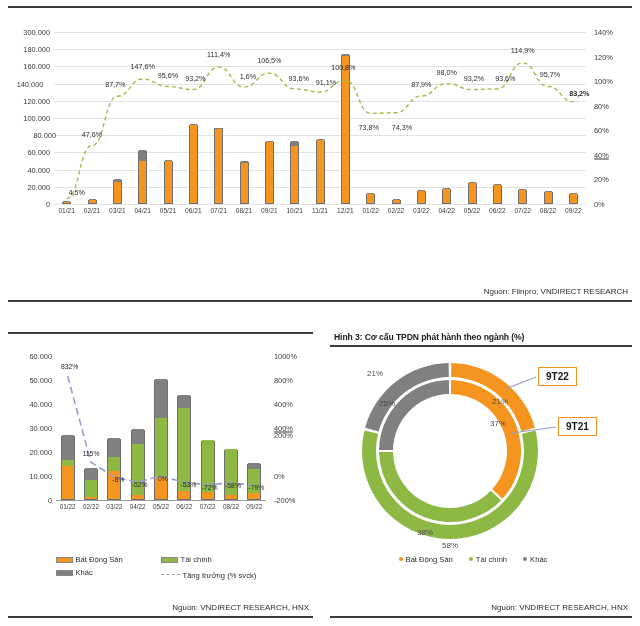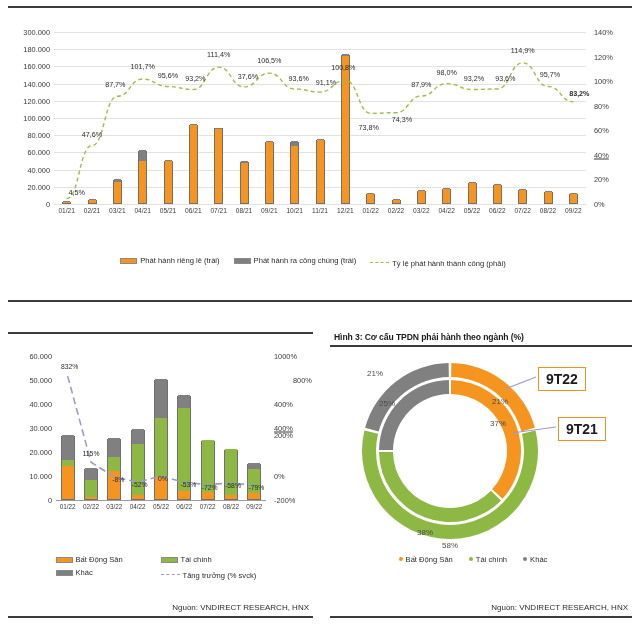--- a/index.html
+++ b/index.html
@@ -72,21 +72,21 @@
     border-top: 1.8px dashed #9a9ccd; margin-right: 3px; position: relative; top: -1px;
   }
   .dot-swatch {
     display: inline-block; width: 4px; height: 4px; border-radius: 50%;
     margin-right: 3px;
   }
 
   
   .callout {
     position: absolute; border: 1.4px solid #f0901e; background: #ffffff;
-    font-size: 14px; font-weight: bold; color: #1a1a1a;
+    font-size: 10px; font-weight: bold; color: #1a1a1a;
     padding: 3px 7px; box-sizing: border-box; white-space: nowrap; text-align: right;
   }
   .donut-lbl {
     position: absolute; font-size: 8px; color: #4a4a4a;
     white-space: nowrap; transform: translate(-50%, -50%);
   }
 </style>
 </head>
 <body>
 
@@ -108,24 +108,24 @@
           <div class="gridline" style="top:57.60000000000001px; left:46px; width:532px;"></div>
           <div class="gridline" style="top:40.400000000000006px; left:46px; width:532px;"></div>
           <div class="gridline" style="top:23.19999999999999px; left:46px; width:532px;"></div>
           <div class="gridline" style="top:6px; left:46px; width:532px;"></div>
         </div>
       <div id="fig1-yleft">
           <div class="axis-label ylab-left" style="left:2px; top:178px; width:40px;">0</div>
           <div class="axis-label ylab-left" style="left:2px; top:160.8px; width:40px;">20.000</div>
           <div class="axis-label ylab-left" style="left:2px; top:143.6px; width:40px;">40.000</div>
           <div class="axis-label ylab-left" style="left:2px; top:126.4px; width:40px;">60.000</div>
-          <div class="axis-label ylab-left" style="left:2px; top:109.2px; width:40px;">80.000</div>
+          <div class="axis-label ylab-left" style="left:8px; top:109.2px; width:40px;">80.000</div>
           <div class="axis-label ylab-left" style="left:2px; top:92px; width:40px;">100.000</div>
           <div class="axis-label ylab-left" style="left:2px; top:74.8px; width:40px;">120.000</div>
-          <div class="axis-label ylab-left" style="left:2px; top:57.60000000000001px; width:40px;">140.000</div>
+          <div class="axis-label ylab-left" style="left:2px; top:57.60000000000001px; width:40px;text-align:center;">140.000</div>
           <div class="axis-label ylab-left" style="left:2px; top:40.400000000000006px; width:40px;">160.000</div>
           <div class="axis-label ylab-left" style="left:2px; top:23.19999999999999px; width:40px;">180.000</div>
           <div class="axis-label ylab-left" style="left:2px; top:6px; width:40px;">300.000</div>
         </div>
       <div id="fig1-yright">
           <div class="axis-label ylab-right" style="left:586px; top:178px; width:40px;">0%</div>
           <div class="axis-label ylab-right" style="left:586px; top:153.42857142857144px; width:40px;">20%</div>
           <div class="axis-label ylab-right" style="left:586px; top:128.85714285714286px; width:40px;text-decoration:underline;">40%</div>
           <div class="axis-label ylab-right" style="left:586px; top:104.28571428571429px; width:40px;">60%</div>
           <div class="axis-label ylab-right" style="left:586px; top:79.71428571428572px; width:40px;">80%</div>
@@ -219,31 +219,31 @@
             <div class="seg" style="bottom:10.148px; height:0.1720000000000006px; background:#808080;"></div>
           </div>
         </div>
       <svg class="svg-overlay" id="fig1-line" viewBox="0 0 624 195">
           <path d="M 58.666666666666664 172.47142857142856 C 71.33333333333333 172.47142857142856, 71.33333333333333 119.52, 84 119.52 C 96.66666666666666 119.52, 96.66666666666666 70.25428571428571, 109.33333333333333 70.25428571428571 C 122 70.25428571428571, 122 53.05428571428571, 134.66666666666666 53.05428571428571 C 147.33333333333331 53.05428571428571, 147.33333333333331 60.548571428571435, 160 60.548571428571435 C 172.66666666666666 60.548571428571435, 172.66666666666666 63.49714285714286, 185.33333333333331 63.49714285714286 C 198 63.49714285714286, 198 41.13714285714286, 210.66666666666666 41.13714285714286 C 223.33333333333331 41.13714285714286, 223.33333333333331 60.91714285714286, 236 60.91714285714286 C 248.66666666666666 60.91714285714286, 248.66666666666666 47.15714285714287, 261.3333333333333 47.15714285714287 C 274 47.15714285714287, 274 63.005714285714305, 286.66666666666663 63.005714285714305 C 299.3333333333333 63.005714285714305, 299.3333333333333 66.07714285714286, 312 66.07714285714286 C 324.66666666666663 66.07714285714286, 324.66666666666663 54.16000000000001, 337.3333333333333 54.16000000000001 C 350 54.16000000000001, 350 87.33142857142857, 362.66666666666663 87.33142857142857 C 375.3333333333333 87.33142857142857, 375.3333333333333 86.71714285714286, 388 86.71714285714286 C 400.66666666666663 86.71714285714286, 400.66666666666663 70.00857142857143, 413.3333333333333 70.00857142857143 C 426 70.00857142857143, 426 57.60000000000001, 438.66666666666663 57.60000000000001 C 451.3333333333333 57.60000000000001, 451.3333333333333 63.49714285714286, 464 63.49714285714286 C 476.66666666666663 63.49714285714286, 476.66666666666663 63.005714285714305, 489.3333333333333 63.005714285714305 C 502 63.005714285714305, 502 36.83714285714285, 514.6666666666666 36.83714285714285 C 527.3333333333333 36.83714285714285, 527.3333333333333 60.42571428571428, 540 60.42571428571428 C 552.6666666666666 60.42571428571428, 552.6666666666666 75.78285714285714, 565.3333333333333 75.78285714285714" fill="none" stroke="#9cbe4a" stroke-width="1.4" stroke-dasharray="4,3"></path>
         </svg>
       <div id="fig1-dlabels">
           <div class="dot-label" style="left:68.66666666666666px; top:166.47142857142856px;">4,5%</div>
           <div class="dot-label" style="left:84px; top:107.52px;">47,6%</div>
           <div class="dot-label" style="left:107.33333333333333px; top:58.254285714285714px;">87,7%</div>
-          <div class="dot-label" style="left:134.66666666666666px; top:40.05428571428571px;">101,7%</div>
+          <div class="dot-label" style="left:134.66666666666666px; top:40.05428571428571px;">147,6%</div>
           <div class="dot-label" style="left:160px; top:48.548571428571435px;">95,6%</div>
           <div class="dot-label" style="left:187.33333333333331px; top:52.49714285714286px;">93,2%</div>
           <div class="dot-label" style="left:210.66666666666666px; top:28.137142857142862px;">111,4%</div>
-          <div class="dot-label" style="left:240px; top:49.91714285714286px;">37,6%</div>
+          <div class="dot-label" style="left:240px; top:49.91714285714286px;">1,6%</div>
           <div class="dot-label" style="left:261.3333333333333px; top:34.15714285714287px;">106,5%</div>
           <div class="dot-label" style="left:290.66666666666663px; top:52.005714285714305px;">93,6%</div>
           <div class="dot-label" style="left:318px; top:56.07714285714286px;">91,1%</div>
           <div class="dot-label" style="left:335.3333333333333px; top:41.16000000000001px;">100,8%</div>
           <div class="dot-label" style="left:360.66666666666663px; top:101.33142857142857px;">73,8%</div>
-          <div class="dot-label" style="left:394px; top:93px;">74,3%</div>
+          <div class="dot-label" style="left:394px; top:101px;">74,3%</div>
           <div class="dot-label" style="left:413.3333333333333px; top:58.00857142857143px;">87,9%</div>
           <div class="dot-label" style="left:438.66666666666663px; top:45.60000000000001px;">98,0%</div>
           <div class="dot-label" style="left:466px; top:52.49714285714286px;">93,2%</div>
           <div class="dot-label" style="left:497.3333333333333px; top:52.005714285714305px;">93,6%</div>
           <div class="dot-label" style="left:514.6666666666666px; top:23.83714285714285px;">114,9%</div>
           <div class="dot-label" style="left:542px; top:48.42571428571428px;">95,7%</div>
           <div class="dot-label" style="left:571.3333333333333px; top:66.78285714285714px;font-weight:bold;">83,2%</div>
         </div>
       <div id="fig1-xlabels">
           <div class="xlab" style="left:58.666666666666664px; top:178px;">01/21</div>
@@ -263,31 +263,22 @@
           <div class="xlab" style="left:413.3333333333333px; top:178px;">03/22</div>
           <div class="xlab" style="left:438.66666666666663px; top:178px;">04/22</div>
           <div class="xlab" style="left:464px; top:178px;">05/22</div>
           <div class="xlab" style="left:489.3333333333333px; top:178px;">06/22</div>
           <div class="xlab" style="left:514.6666666666666px; top:178px;">07/22</div>
           <div class="xlab" style="left:540px; top:178px;">08/22</div>
           <div class="xlab" style="left:565.3333333333333px; top:178px;">09/22</div>
         </div>
     </div>
 
-    <div class="legend" id="fig1-legend" style="left:0; top:250px; width:624px; text-align:center;"><span class="leg-item">
-          <span class="swatch" style="background:#f5941f;"></span>
-          <span style="color:#2b2b2b;">Phát hành riêng lẻ (trái)</span>
-        </span><span class="leg-item">
-          <span class="swatch" style="background:#808080;"></span>
-          <span style="color:#2b2b2b;">Phát hành ra công chúng (trái)</span>
-        </span><span class="leg-item">
-          <span class="swatch-dash"></span>
-          <span style="color:#2b2b2b;">Tỷ lệ phát hành thành công (phải)</span>
-        </span></div>
-
+
+    <div class="fig-source" style="position:absolute; right:0; bottom:8px; width:100%;">Nguồn: Fiinpro, VNDIRECT RESEARCH</div>
     <div class="fig-source-rule" style="position:absolute; left:0; bottom:2px;"></div>
   </div>
 
   <div class="panel" style="left:8px; top:332px; width:305px; height:288px;">
 
     <div class="fig-rule"></div>
 
     <div class="plot" id="fig2-plot" style="margin:16px 0 0 0; height:170px; position:relative;">
       <div id="fig2-yleft">
           <div class="axis-label ylab-left" style="left:4px; top:150px; width:40px;">0</div>
@@ -297,21 +288,21 @@
           <div class="axis-label ylab-left" style="left:4px; top:54px; width:40px;">40.000</div>
           <div class="axis-label ylab-left" style="left:4px; top:30px; width:40px;">50.000</div>
           <div class="axis-label ylab-left" style="left:4px; top:6px; width:40px;">60.000</div>
         </div>
       <div id="fig2-yright">
           <div class="axis-label ylab-right" style="left:266px; top:150px; width:44px;">-200%</div>
           <div class="axis-label ylab-right" style="left:266px; top:126px; width:44px;">0%</div>
           <div class="axis-label ylab-right" style="left:266px; top:85px; width:44px;">200%</div>
           <div class="axis-label ylab-right" style="left:266px; top:78px; width:44px;text-decoration:underline;">400%</div>
           <div class="axis-label ylab-right" style="left:266px; top:54px; width:44px;">400%</div>
-          <div class="axis-label ylab-right" style="left:266px; top:30px; width:44px;margin-left:19px;">800%</div>
+          <div class="axis-label ylab-right" style="left:266px; top:30px; width:44px;">800%</div>
           <div class="axis-label ylab-right" style="left:266px; top:6px; width:44px;">1000%</div>
         </div>
       <div id="fig2-bars">
           <div class="bar" style="position:absolute; left:52.666666666666664px; width:14px; top:86.16px; height:63.84px; border:0.7px solid #707070; box-sizing:border-box;">
             <div class="seg" style="bottom:0; height:33.120000000000005px; background:#f5941f;"></div>
             <div class="seg" style="bottom:33.120000000000005px; height:5.76px; background:#8cb843;"></div>
             <div class="seg" style="bottom:38.88px; height:24.96px; background:#808080;"></div>
           </div>
           <div class="bar" style="position:absolute; left:76px; width:14px; top:118.56px; height:31.439999999999998px; border:0.7px solid #707070; box-sizing:border-box;">
             <div class="seg" style="bottom:0; height:1.9200000000000002px; background:#f5941f;"></div>
@@ -398,21 +389,21 @@
             <span>Tăng trưởng (% svck)</span>
           </span></div>
       </div>
 
     <div class="fig-source" style="position:absolute; right:0; bottom:8px; width:100%;">Nguồn: VNDIRECT RESEARCH, HNX</div>
     <div class="fig-source-rule" style="position:absolute; left:0; bottom:2px;"></div>
   </div>
 
   <div class="panel" style="left:330px; top:332px; width:302px; height:288px;">
 
-    <div class="fig-title" style="font-size:8.6px;">Hình 3: Cơ cấu TPDN phải hành theo ngành (%)</div>
+    <div class="fig-title" style="font-size:8.6px;">Hình 3: Cơ cấu TPDN phát hành theo ngành (%)</div>
     <div class="fig-rule"></div>
 
     <div class="plot" id="fig3-plot" style="margin:8px 0 0 0; height:205px; position:relative;">
       <svg class="svg-overlay" id="fig3-donut" viewBox="0 0 302 205">
           <path d="M 121.38224392344021 8.010856341613874 A 88 88 0 0 1 204.88105282428623 72.77917160304717
          L 191.37724896587707 76.4733943025624 A 74 74 0 0 0 121.16234148107473 22.009129196357122 Z" fill="#f5941f"></path>
           <path d="M 205.56855299499554 75.45680798068031 A 88 88 0 1 1 34.43144700500446 75.4568079806803
          L 48.044625890571936 78.72504307466298 A 74 74 0 1 0 191.95537410942808 78.72504307466299 Z" fill="#8cb843"></path>
           <path d="M 35.118947175713785 72.77917160304713 A 88 88 0 0 1 118.61775607655977 8.010856341613874
          L 118.83765851892527 22.009129196357122 A 74 74 0 0 0 48.622751034122956 76.47339430256235 Z" fill="#808080"></path>

